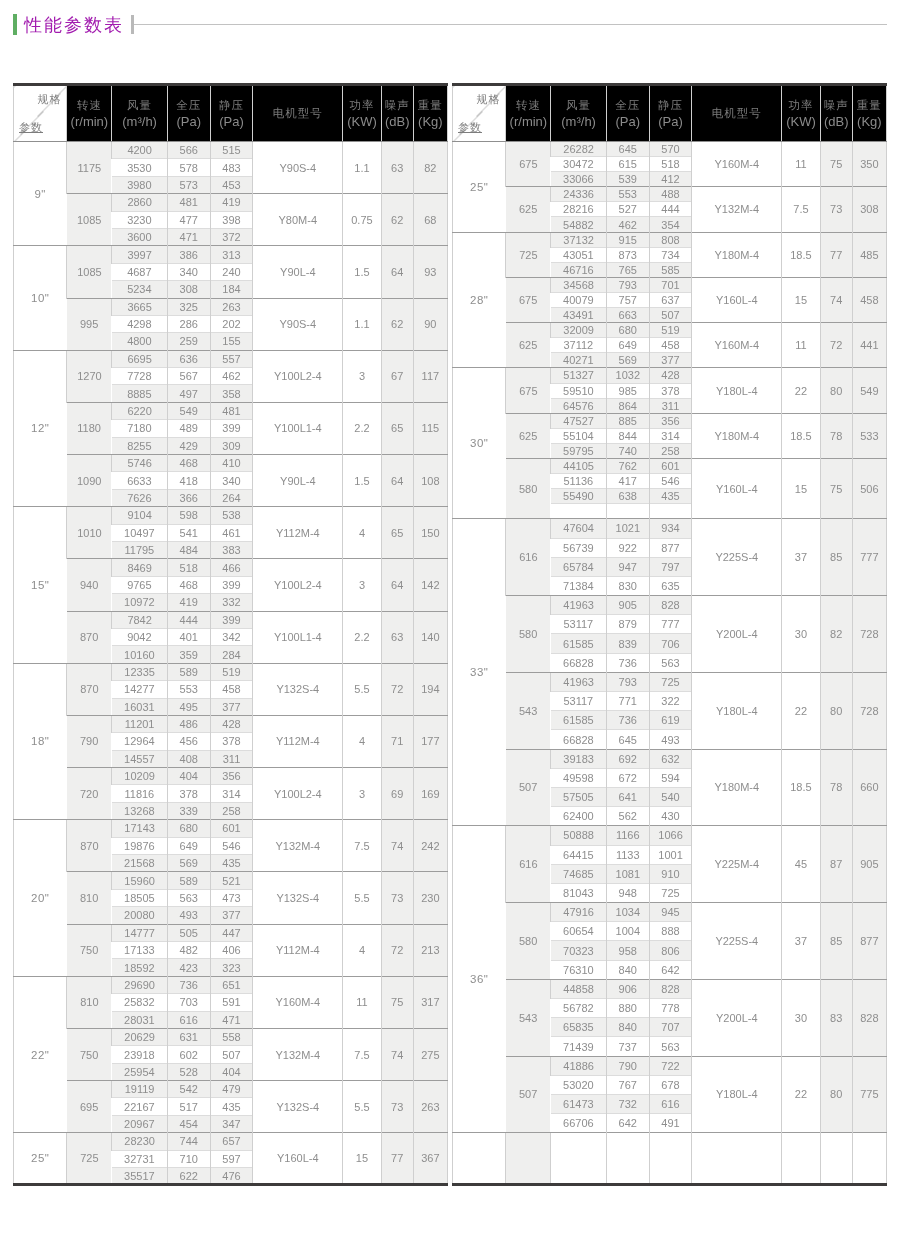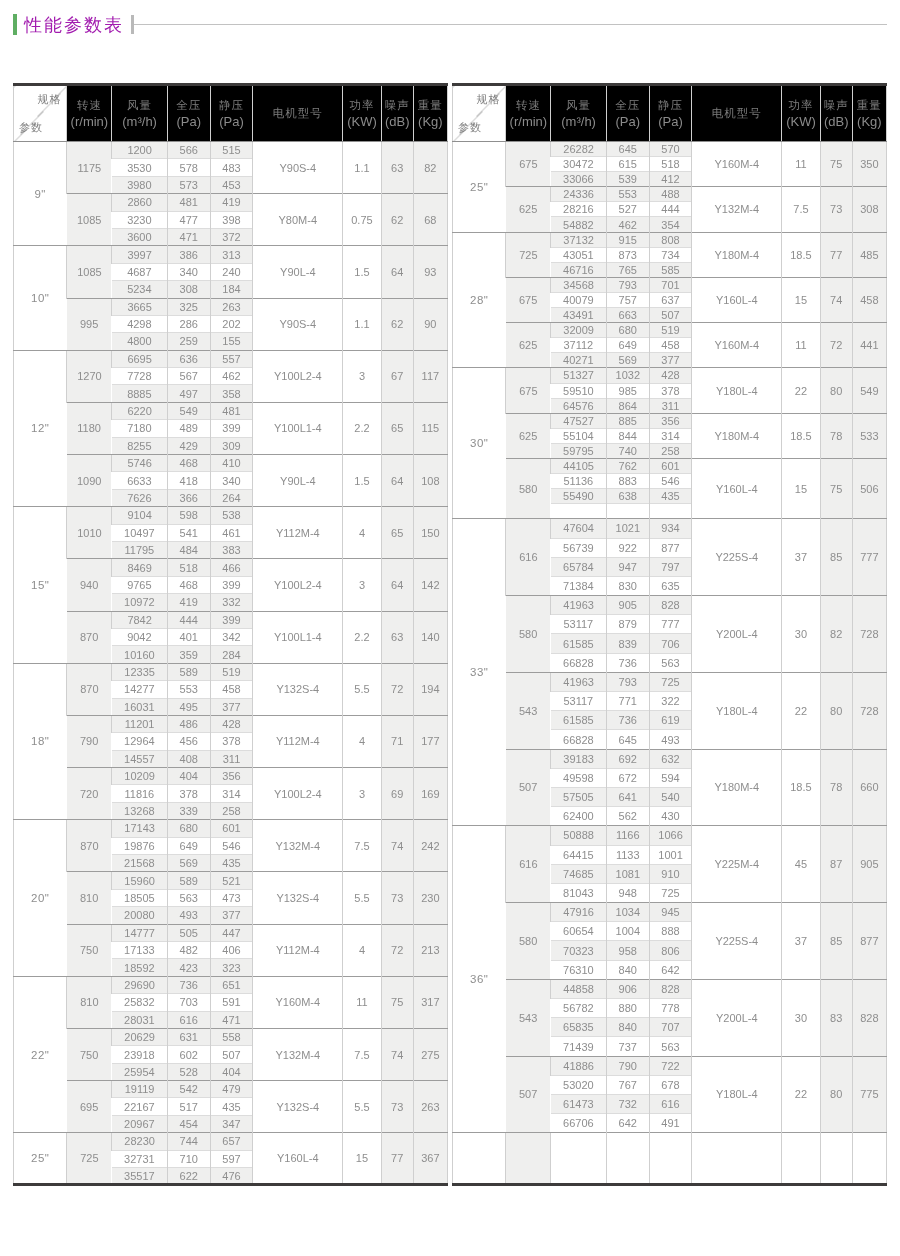--- a/index.html
+++ b/index.html
@@ -34,21 +34,21 @@
   th:first-child, td:first-child { border-left:none; }
   thead th { height:57px; background:#000000; border-bottom:1px solid #8f8f8f; }
   thead th .h-label { display:block; font-size:11.5px; color:#7d7d7d; letter-spacing:1px; }
   thead th .h-unit  { display:block; font-size:13px; color:#8b8b8b; margin-top:1px; letter-spacing:0; }
   thead th.corner {
     background:#fff; position:relative; padding:0;
     background-image:linear-gradient(to bottom right,
       transparent 49.4%, #b8b8b8 49.4%, #b8b8b8 50.6%, transparent 50.6%);
   }
   .corner .c-top    { position:absolute; top:6px;  right:5px; font-size:11px; color:#7d7d7d; letter-spacing:1px; }
-  .corner .c-bottom { position:absolute; bottom:6px; left:5px; font-size:11px; color:#7d7d7d; letter-spacing:1px; }
+  .corner .c-bottom { position:absolute; bottom:6px; left:5px; font-size:11px; color:#7d7d7d; letter-spacing:1px;text-decoration:underline; }
   tbody tr { height:17.4px; }
   .tbl-right tbody tr { height:15.1px; }
   .tbl-right tbody tr.tall { height:19.2px; }
   .tbl-right tbody tr.filler { height:52px; }
   td.sh { background:#efefee; }
   td.bt-grp { border-top:1px solid #9c9c9c; }
   td.bt-sub { border-top:1px solid #dcdcdc; }
   td.spec { font-size:11.5px; letter-spacing:0.5px; }
 </style>
 </head>
@@ -110,21 +110,21 @@
           <th>
             <span class="h-label">重量</span>
             <span class="h-unit">(Kg)</span>
           </th>
         </tr>
       </thead>
       <tbody>
         <tr>
           <td class="bt-grp spec" rowspan="6">9"</td>
           <td class="sh bt-grp" rowspan="3">1175</td>
-          <td class="sh bt-grp">1200</td>
+          <td class="sh bt-grp">4200</td>
           <td class="sh bt-grp">566</td>
           <td class="sh bt-grp">515</td>
           <td class="bt-grp" rowspan="3">Y90S-4</td>
           <td class="bt-grp" rowspan="3">1.1</td>
           <td class="sh bt-grp" rowspan="3">63</td>
           <td class="sh bt-grp" rowspan="3">82</td>
         </tr>
         <tr>
           <td class="bt-sub">3530</td>
           <td class="bt-sub">578</td>
@@ -724,21 +724,21 @@
           <td class="sh bt-grp">44105</td>
           <td class="sh bt-grp">762</td>
           <td class="sh bt-grp">601</td>
           <td class="bt-grp" rowspan="4">Y160L-4</td>
           <td class="bt-grp" rowspan="4">15</td>
           <td class="sh bt-grp" rowspan="4">75</td>
           <td class="sh bt-grp" rowspan="4">506</td>
         </tr>
         <tr>
           <td class="bt-sub">51136</td>
-          <td class="bt-sub">883</td>
+          <td class="bt-sub">417</td>
           <td class="bt-sub">546</td>
         </tr>
         <tr>
           <td class="sh bt-sub">55490</td>
           <td class="sh bt-sub">638</td>
           <td class="sh bt-sub">435</td>
         </tr>
         <tr>
           <td class="bt-sub"></td>
           <td class="bt-sub"></td>

